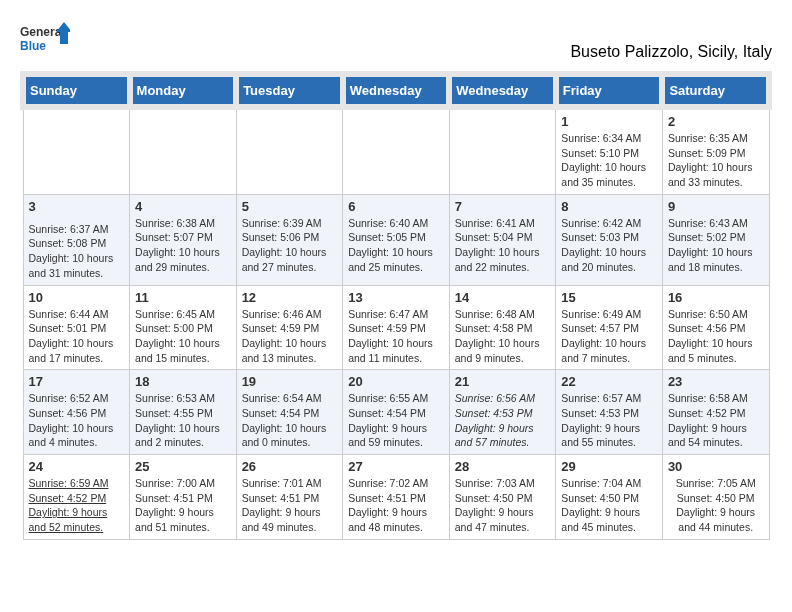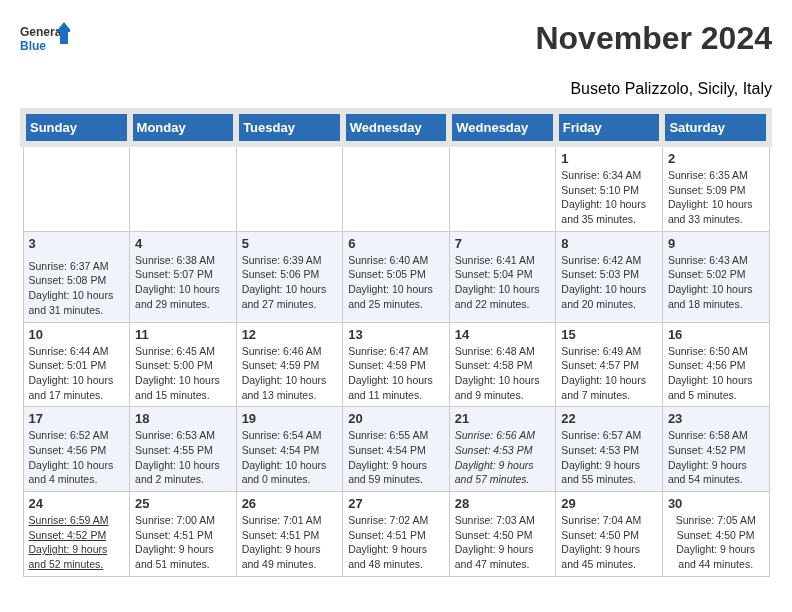--- a/index.html
+++ b/index.html
@@ -78,21 +78,20 @@
 
 <div class="header-area">
   <div class="logo">
   <svg width="50" height="40" viewBox="0 0 50 40" xmlns="http://www.w3.org/2000/svg">
     <text x="0" y="16" font-size="12" font-family="Arial" font-weight="bold" fill="#333">General</text>
     <text x="0" y="30" font-size="12" font-family="Arial" font-weight="bold" fill="#1a6fba">Blue</text>
     <polygon points="44,2 52,12 48,12 48,24 40,24 40,12 36,12" fill="#1a6fba"></polygon>
   </svg>
 </div>
   <div class="title-area">
-    <div class="cal-title">November 2024</div>
     <div class="cal-subtitle">Buseto Palizzolo, Sicily, Italy</div>
   </div>
 </div>
 
 <table>
   <thead>
     <tr>
     <th>Sunday</th>
         <th>Monday</th>
         <th>Tuesday</th>

